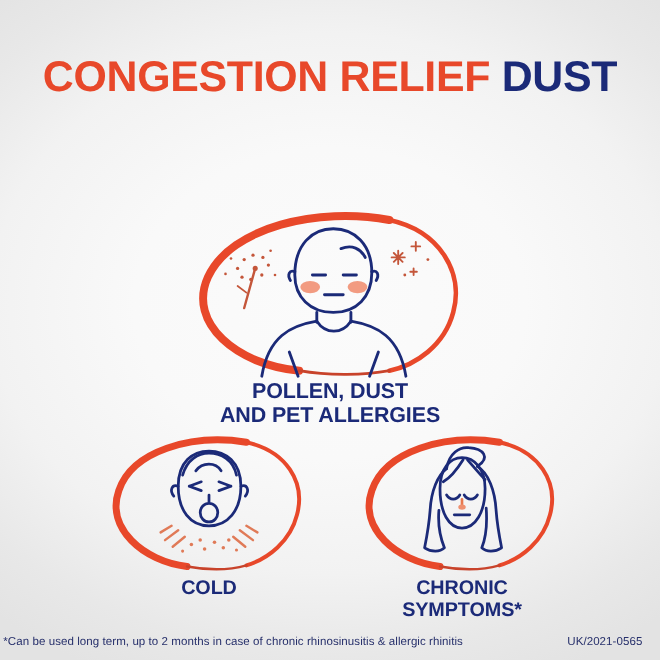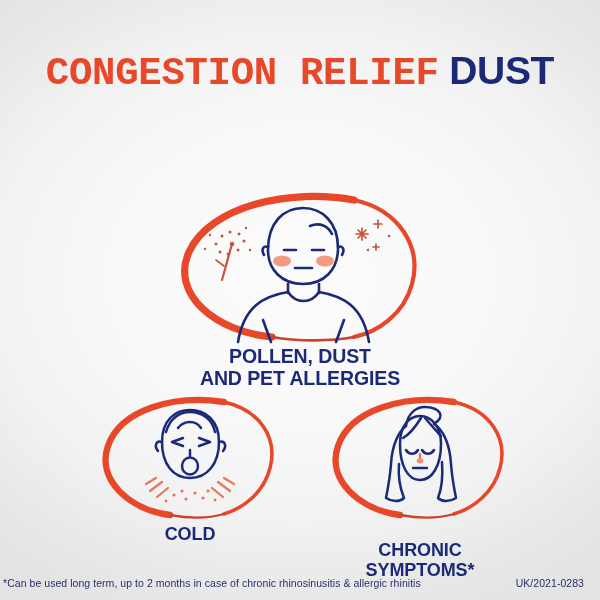--- a/index.html
+++ b/index.html
@@ -25,42 +25,42 @@
     letter-spacing:-0.3px;
   }
   .headline .ln{
     display:block;
     font-size:39px;
     font-weight:bold;
     white-space:nowrap;
   }
   .headline .ln2{ font-size:39px; }
   .navy{ color:#1b2a78; }
-  .orange{ color:#e8482a;font-family:Liberation Mono, monospace; }
+  .orange{ color:#e8482a; }
 
   
   .block{ position:absolute; text-align:center; }
   .ringbox{ position:relative; }
   .ringbox svg{ display:block; overflow:visible; }
   .caption{
     color:#1b2a78;
     font-weight:bold;
     line-height:1.12;
     letter-spacing:-0.1px;
     white-space:pre-line;
   }
 
   #blk-allergy{ left:172px; top:192px; width:256px; }
   #blk-allergy .caption{ font-size:19.5px; margin-top:4px; }
 
   #blk-cold{ left:100px; top:398px; width:180px; }
   #blk-cold .caption{ font-size:18px; margin-top:4px; }
 
   #blk-chronic{ left:330px; top:398px; width:180px; }
-  #blk-chronic .caption{ font-size:18px; margin-top:20px; }
+  #blk-chronic .caption{ font-size:18px; margin-top:4px; }
 
   
   .footnote{
     position:absolute; left:3px; bottom:11px;
     color:#27306b; font-size:10.5px; letter-spacing:0.05px;
   }
   .code{
     position:absolute; right:16px; bottom:11px;
     color:#27306b; font-size:10.5px; letter-spacing:0.05px;
   }
@@ -236,15 +236,15 @@
         <g>
           <path d="M90 56 L 90 63" stroke="#e8794f" stroke-width="2.4" stroke-linecap="round" fill="none"></path>
           <ellipse cx="90" cy="63" rx="3.4" ry="2.4" fill="#ef9170"></ellipse>
         </g>
       </svg>
     </div>
     <div class="caption">CHRONIC SYMPTOMS*</div>
   </div>
 
   <div class="footnote">*Can be used long term, up to 2 months in case of chronic rhinosinusitis &amp; allergic rhinitis</div>
-  <div class="code">UK/2021-0283</div>
+  <div class="code">UK/2021-0565</div>
 
 </div>
 
 </body></html>

